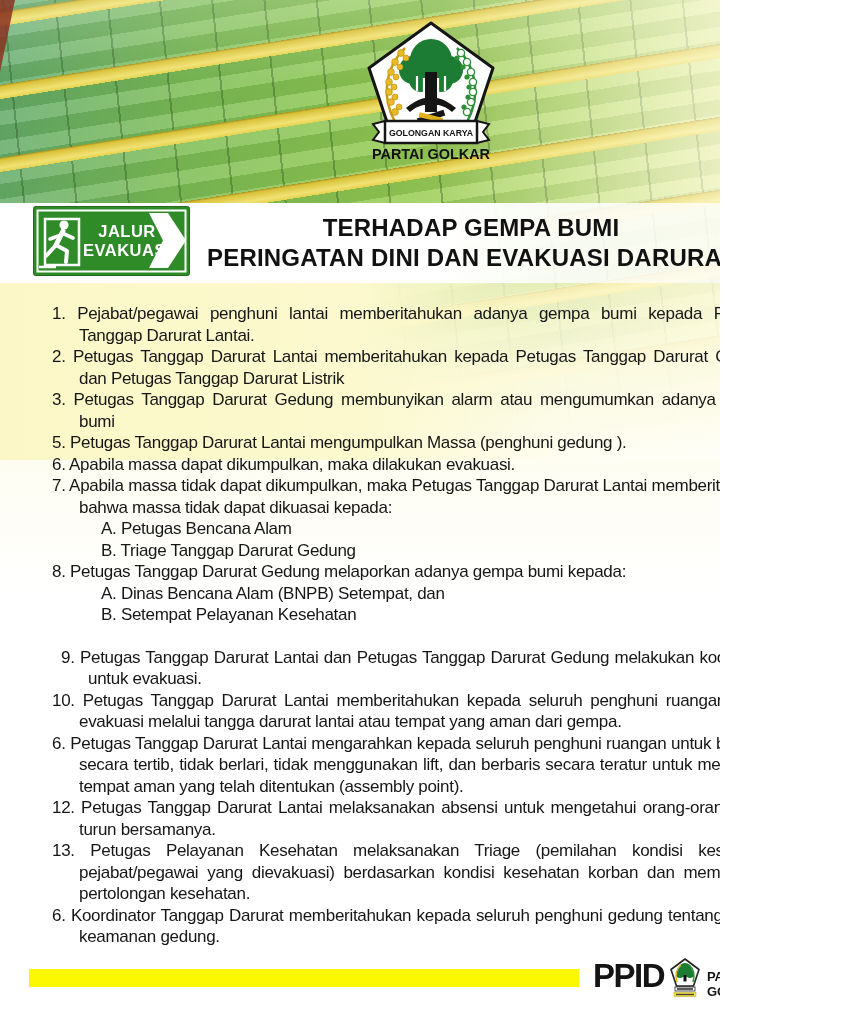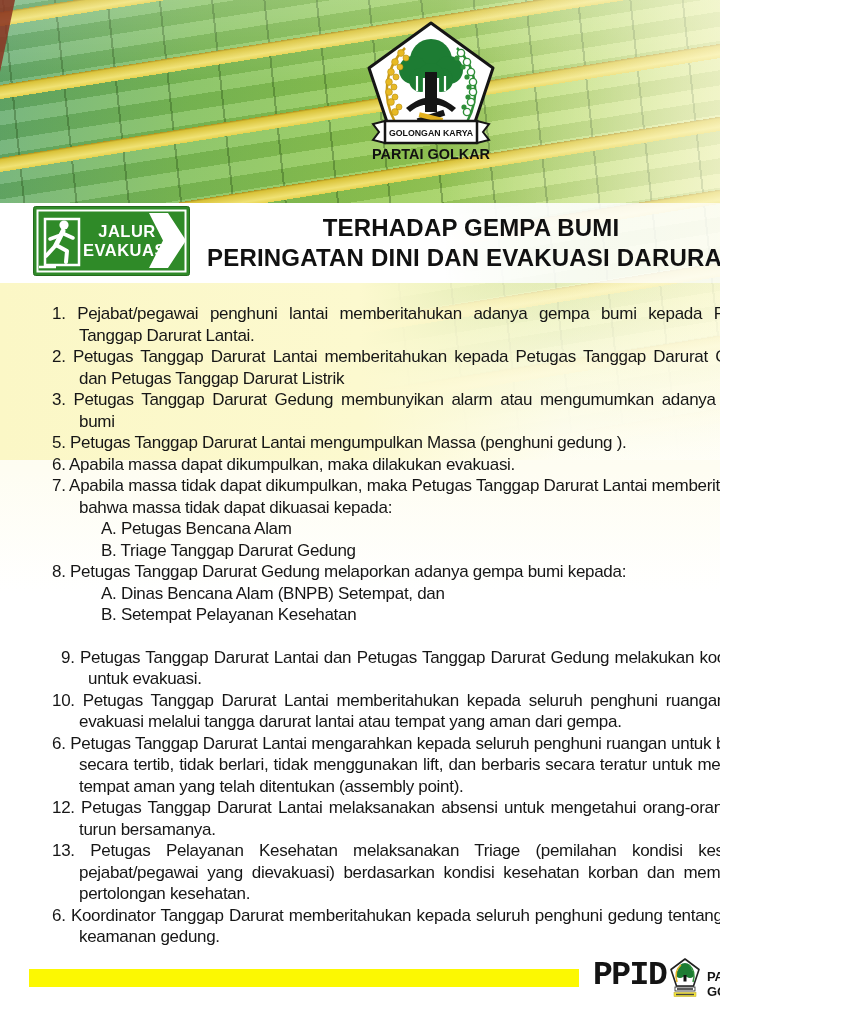--- a/index.html
+++ b/index.html
@@ -42,21 +42,21 @@
   .evac-sign{position:absolute;left:33px;top:3px;width:157px;height:70px;}
   .page-title{position:absolute;left:207px;top:10px;font-size:24px;font-weight:bold;line-height:30px;color:#111;letter-spacing:0.2px;}
   
   .list{position:absolute;left:52px;top:303px;width:722px;font-size:17px;line-height:21.5px;letter-spacing:-0.3px;}
   .item{padding-left:27px;text-indent:-27px;text-align:justify;}
   .item.gap{margin-top:21px;margin-left:9px;}
   .subs{text-indent:0;}
   .sub{text-indent:0;padding-left:22px;text-align:left;}
   
   .footer-bar{position:absolute;left:29px;top:969px;width:550px;height:18px;background:#fcf802;}
-  .ppid{position:absolute;left:593px;top:957px;font-size:33px;font-weight:bold;letter-spacing:-1.5px;color:#141414;font-family:Liberation Mono, monospace;}
+  .ppid{position:absolute;left:593px;top:957px;font-size:33px;font-weight:bold;letter-spacing:-1.5px;color:#141414;}
   .footer-logo{position:absolute;left:670px;top:958px;width:30px;height:40px;}
   .footer-party{position:absolute;left:707px;top:969px;font-size:13px;font-weight:bold;letter-spacing:-0.2px;color:#141414;}
 </style>
 </head>
 <body>
 
 <div class="poster">
 
   <div class="hero">
     <div class="building"></div>

